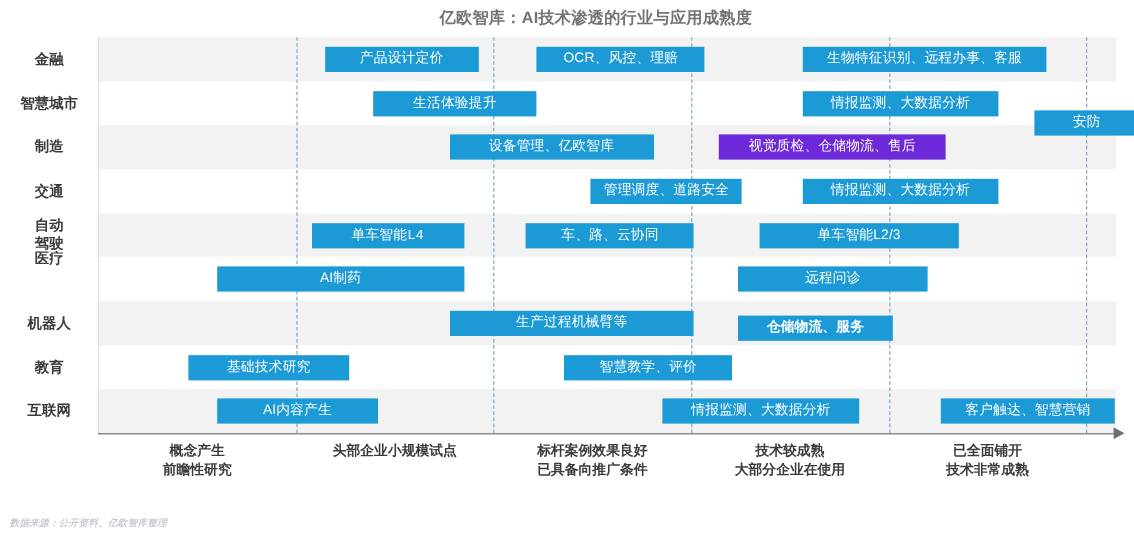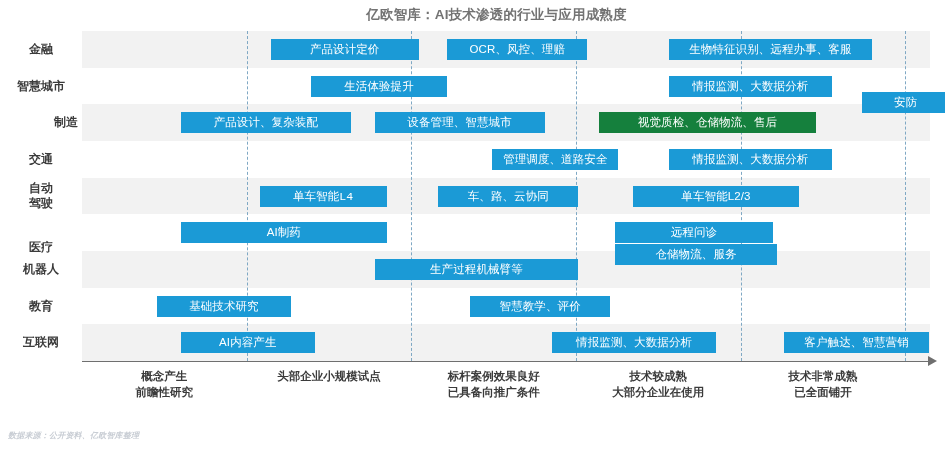--- a/index.html
+++ b/index.html
@@ -154,31 +154,31 @@
 
   <div class="chart-title">亿欧智库：AI技术渗透的行业与应用成熟度</div>
 
   <div id="ylabels">
       <div class="ylabel" style="top: 10.8333px;">
         <span class="ln">金融</span>
       </div>
       <div class="ylabel" style="top: 47.5px;">
         <span class="ln">智慧城市</span>
       </div>
-      <div class="ylabel" style="top: 84.1667px; text-align: right;">
+      <div class="ylabel" style="top: 84.1667px;">
         <span class="ln">制造</span>
       </div>
       <div class="ylabel" style="top: 120.833px;">
         <span class="ln">交通</span>
       </div>
       <div class="ylabel" style="top: 150px;">
         <span class="ln">自动</span>
         <span class="ln">驾驶</span>
       </div>
-      <div class="ylabel" style="top: 209px; text-align: center;">
+      <div class="ylabel" style="top: 177px; text-align: center;">
         <span class="ln">医疗</span>
       </div>
       <div class="ylabel" style="top: 230.833px;">
         <span class="ln">机器人</span>
       </div>
       <div class="ylabel" style="top: 267.5px;">
         <span class="ln">教育</span>
       </div>
       <div class="ylabel" style="top: 304.167px;">
         <span class="ln">互联网</span>
@@ -200,38 +200,37 @@
         <div class="band" style="top: 293.333px; height: 36.6667px;"></div>
       </div>
     <div id="grid-layer">
         <div class="gridline" style="left: 164.66px; border-left-color: rgb(127, 168, 196);"></div>
         <div class="gridline" style="left: 329.32px; border-left-color: rgb(127, 168, 196);"></div>
         <div class="gridline" style="left: 493.981px; border-left-color: rgb(127, 168, 196);"></div>
         <div class="gridline" style="left: 658.641px; border-left-color: rgb(127, 168, 196);"></div>
         <div class="gridline" style="left: 823.301px; border-left-color: rgb(127, 168, 196);"></div>
       </div>
     <div id="bar-layer">
-        <div class="bar" style="left: 188.701px; width: 148px; top: 7.83333px; background: rgb(27, 154, 214);">产品设计定价</div>
+        <div class="bar" style="left: 188.701px; width: 128px; top: 7.83333px; background: rgb(27, 154, 214);">产品设计定价</div>
         <div class="bar" style="left: 365.381px; width: 139.797px; top: 7.83333px; background: rgb(27, 154, 214);">OCR、风控、理赔</div>
         <div class="bar" style="left: 587.014px; width: 202.697px; top: 7.83333px; background: rgb(27, 154, 214);">生物特征识别、远程办事、客服</div>
         <div class="bar" style="left: 228.713px; width: 136.668px; top: 44.5px; background: rgb(27, 154, 214);">生活体验提升</div>
         <div class="bar" style="left: 587.014px; width: 162.684px; top: 44.5px; background: rgb(27, 154, 214);">情报监测、大数据分析</div>
         <div class="bar" style="left: 779.666px; width: 88px; top: 61px; background: rgb(27, 154, 214);">安防</div>
-        <div class="bar" style="left: 98.9608px; width: 169.765px; top: 81.1667px; background: rgb(27, 154, 214);">产品设计、复杂装配</div>
-        <div class="bar" style="left: 292.601px; width: 169.929px; top: 81.1667px; background: rgb(27, 154, 214);">设备管理、智慧城市</div>
-        <div class="bar" style="left: 517.033px; width: 217px; top: 81.1667px; background: #15803d;">视觉质检、仓储物流、售后</div>
+        <div class="bar" style="left: 292.601px; width: 169.929px; top: 81.1667px; background: rgb(27, 154, 214);">设备管理、亿欧智库</div>
+        <div class="bar" style="left: 517.033px; width: 189px; top: 81.1667px; background: #6d28d9;">视觉质检、仓储物流、售后</div>
         <div class="bar" style="left: 410.333px; width: 126px; top: 117.833px; background: rgb(27, 154, 214);">管理调度、道路安全</div>
         <div class="bar" style="left: 587.014px; width: 162.684px; top: 117.833px; background: rgb(27, 154, 214);">情报监测、大数据分析</div>
         <div class="bar" style="left: 177.668px; width: 126.953px; top: 154.5px; background: rgb(27, 154, 214); font-family: Liberation Mono, monospace;">单车智能L4</div>
         <div class="bar" style="left: 356.325px; width: 139.961px; top: 154.5px; background: rgb(27, 154, 214);">车、路、云协同</div>
         <div class="bar" style="left: 550.953px; width: 166px; top: 154.5px; background: rgb(27, 154, 214);">单车智能L2/3</div>
         <div class="bar" style="left: 98.9608px; width: 205.661px; top: 191.167px; background: rgb(27, 154, 214);">AI制药</div>
         <div class="bar" style="left: 533.005px; width: 157.909px; top: 191.167px; background: rgb(27, 154, 214);">远程问诊</div>
         <div class="bar" style="left: 292.601px; width: 203.685px; top: 227.833px; background: rgb(27, 154, 214);">生产过程机械臂等</div>
-        <div class="bar" style="left: 533.005px; width: 162px; top: 213px; background: rgb(27, 154, 214);">仓储物流、服务</div>
+        <div class="bar" style="left: 533.005px; width: 129px; top: 232px; background: rgb(27, 154, 214); font-weight: bold;">仓储物流、服务</div>
         <div class="bar" style="left: 75.085px; width: 133.704px; top: 264.5px; background: rgb(27, 154, 214);">基础技术研究</div>
         <div class="bar" style="left: 388.104px; width: 140.126px; top: 264.5px; background: rgb(27, 154, 214);">智慧教学、评价</div>
         <div class="bar" style="left: 98.9608px; width: 133.704px; top: 301.167px; background: rgb(27, 154, 214);">AI内容产生</div>
         <div class="bar" style="left: 470.105px; width: 164.002px; top: 301.167px; background: rgb(27, 154, 214);">情报监测、大数据分析</div>
         <div class="bar" style="left: 701.782px; width: 145.56px; top: 301.167px; background: rgb(27, 154, 214);">客户触达、智慧营销</div>
       </div>
   </div>
 
   <div class="axis-bottom"></div>
   <div class="axis-arrow"></div>
@@ -246,19 +245,19 @@
       </div>
       <div class="xlabel" style="left: 331.65px; width: 160px;">
         <span class="ln">标杆案例效果良好</span>
         <span class="ln">已具备向推广条件</span>
       </div>
       <div class="xlabel" style="left: 496.311px; width: 160px;">
         <span class="ln">技术较成熟</span>
         <span class="ln">大部分企业在使用</span>
       </div>
       <div class="xlabel" style="left: 660.971px; width: 160px;">
+        <span class="ln">已全面铺开</span>
         <span class="ln">技术非常成熟</span>
-        <span class="ln">已全面铺开</span>
       </div>
     </div>
 
   <div class="footer-note">数据来源：公开资料、亿欧智库整理</div>
 </div>
 
 </body></html>

